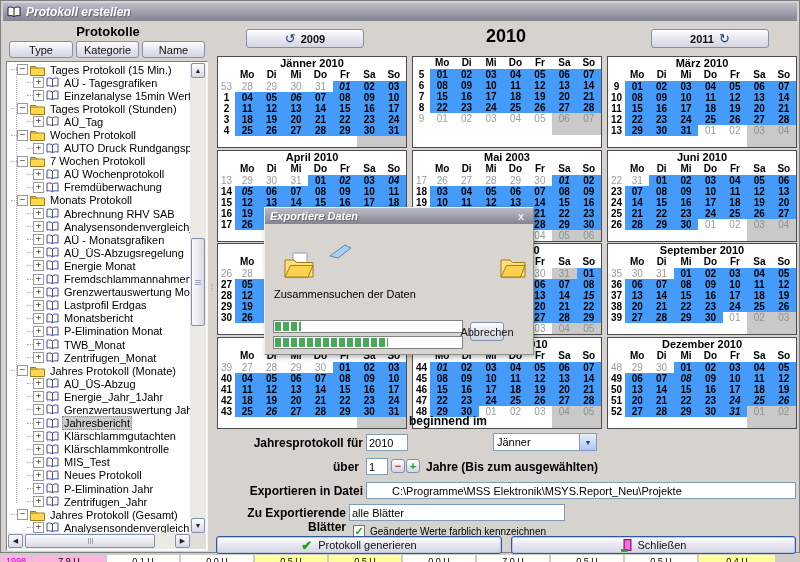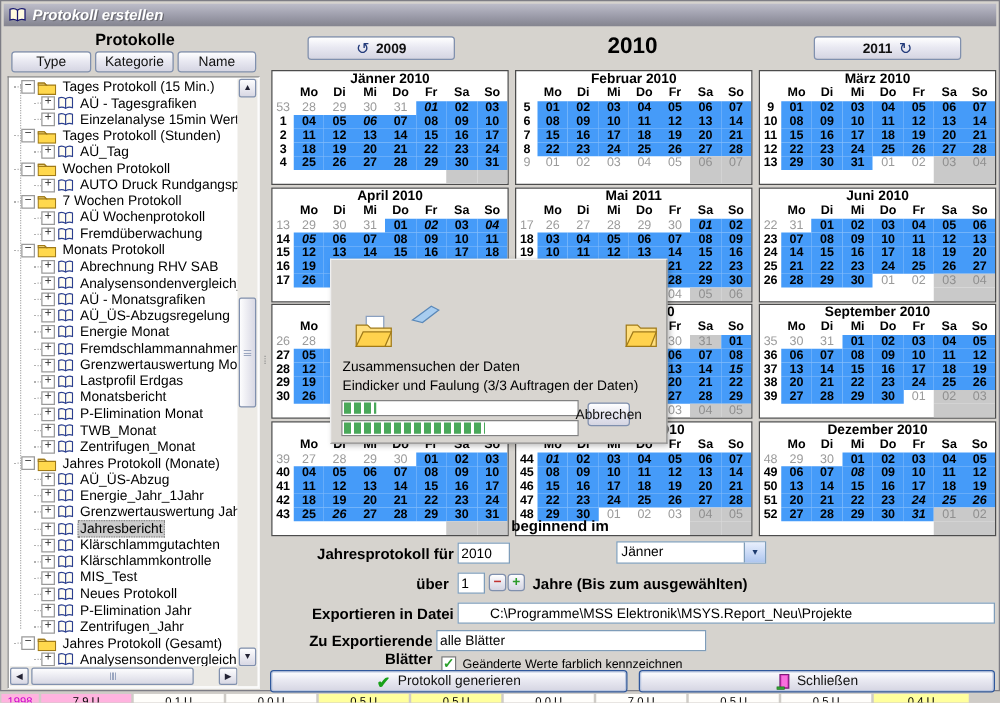--- a/index.html
+++ b/index.html
@@ -618,21 +618,20 @@
             <div class="c e"></div>
             <div class="c e"></div>
             <div class="c e"></div>
             <div class="c e"></div>
             <div class="c e"></div>
             <div class="c x"></div>
             <div class="c x"></div>
           </div>
         </div>
         <div class="month" style="left: 199px; top: 34px;">
-          <div class="m-title">Februar 2010</div>
           <div class="m-hrow">
             <div></div>
             <div>Mo</div>
             <div>Di</div>
             <div>Mi</div>
             <div>Do</div>
             <div>Fr</div>
             <div>Sa</div>
             <div>So</div>
           </div>
@@ -837,21 +836,21 @@
             <div class="c e"></div>
             <div class="c e"></div>
             <div class="c e"></div>
             <div class="c e"></div>
             <div class="c e"></div>
             <div class="c x"></div>
             <div class="c x"></div>
           </div>
         </div>
         <div class="month" style="left: 199px; top: 128px;">
-          <div class="m-title">Mai 2011</div>
+          <div class="m-title">Mai 2003</div>
           <div class="m-hrow">
             <div></div>
             <div>Mo</div>
             <div>Di</div>
             <div>Mi</div>
             <div>Do</div>
             <div>Fr</div>
             <div>Sa</div>
             <div>So</div>
           </div>
@@ -1425,21 +1424,21 @@
             <div class="c e"></div>
             <div class="c x"></div>
             <div class="c x"></div>
           </div>
         </div>
       </div>
 
     <div class="flabel" style="left:0;top:414px;width:150px">Jahresprotokoll für</div>
     <input class="finput" style="left: 153px; top: 412px; width: 42px;" value="2010">
     <div class="flabel" style="left:196px;top:392px;width:80px;text-align:left">beginnend im</div>
-    <div class="combo" style="left:280px;top:411px;width:120px">
+    <div class="combo" style="left:280px;top:411px;width:104px">
       <span class="cv">Jänner</span>
       <span class="cb">▼</span>
     </div>
 
     <div class="flabel" style="left:60px;top:438px;width:86px">über</div>
     <input class="finput" style="left: 153px; top: 436px; width: 22px;" value="1">
     <button class="btn spin minus" style="left:178px;top:437px">−</button>
     <button class="btn spin plus" style="left:193px;top:437px">+</button>
     <div class="flabel" style="left:213px;top:438px;width:260px;text-align:left">Jahre (Bis zum ausgewählten)</div>
 
@@ -1462,40 +1461,43 @@
             <rect x="3" y="0.5" width="7" height="11" fill="#e23cc0" stroke="#7c1a78"></rect>
             <rect x="4.2" y="1.6" width="4.6" height="9" fill="#f770dc"></rect>
             <rect x="0.5" y="10.5" width="6" height="2" fill="#2fa12f" stroke="#1c6e1c" stroke-width="0.5"></rect>
           </svg>
       </span>
       <span>Schließen</span>
     </button>
   </div>
 
   <div class="dialog">
+    <div class="d-title">
+      <span class="dt">Exportiere Daten</span>
+      <span class="d-close">x</span>
+    </div>
     <span class="d-ico" style="left:18px;top:42px">
       <svg width="32" height="30" viewBox="0 0 32 30">
         <path d="M10 3 L24 3 L24 16 L10 16 Z" fill="#fff" stroke="#8aa0c0"></path>
         <path d="M2 10 L11 10 L13.5 12.5 L30 12.5 L30 27 L2 27 Z" fill="#ffdf7e" stroke="#a07a18"></path>
         <path d="M2 27 L7.5 15.5 L30 15.5 L25 27 Z" fill="#ffd24d" stroke="#a07a18"></path>
       </svg>
     </span>
     <span class="d-ico" style="left:62px;top:34px">
       <svg width="28" height="18" viewBox="0 0 28 18">
           <path d="M3 14 L18 3 L24 6 L11 16 Z" fill="#a8cdf0" stroke="#5a88b8"></path>
         </svg>
     </span>
     <span class="d-ico" style="left:234px;top:44px">
       <svg width="28" height="28" viewBox="0 0 28 28">
         <path d="M2 8 L11 8 L13.5 10.5 L26 10.5 L26 25 L2 25 Z" fill="#ffdf7e" stroke="#a07a18"></path>
         <path d="M2 25 L7.5 13.5 L26 13.5 L21.5 25 Z" fill="#ffd24d" stroke="#a07a18"></path>
       </svg>
     </span>
     <div class="d-line" style="top:80px">Zusammensuchen der Daten</div>
-    <div class="d-line" style="top:95px">Eindicker und Faulung (3/3 Auftragen der Daten)</div>
     <div class="pbar" style="top:112px">
         <div class="pfill" id="pfill1" style="width: 14%;"></div>
       </div>
     <div class="pbar" style="top:128px">
         <div class="pfill" id="pfill2" style="width: 61%;"></div>
       </div>
     <button class="btn d-cancel">Abbrechen</button>
   </div>
 
   <div class="strip" id="strip">

